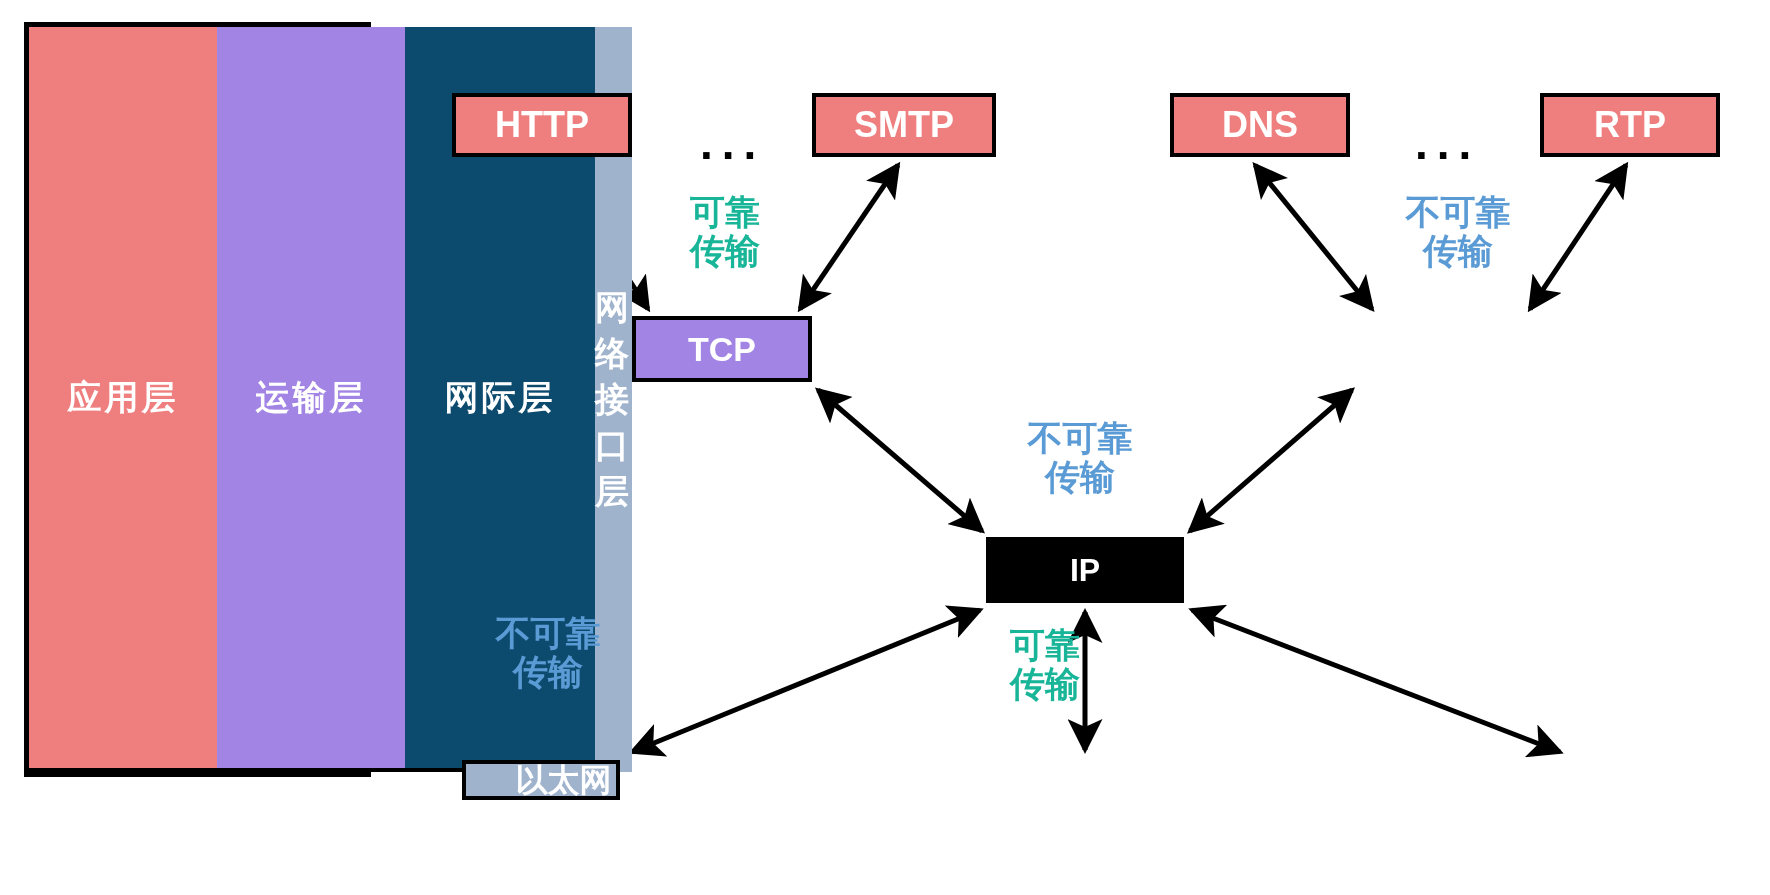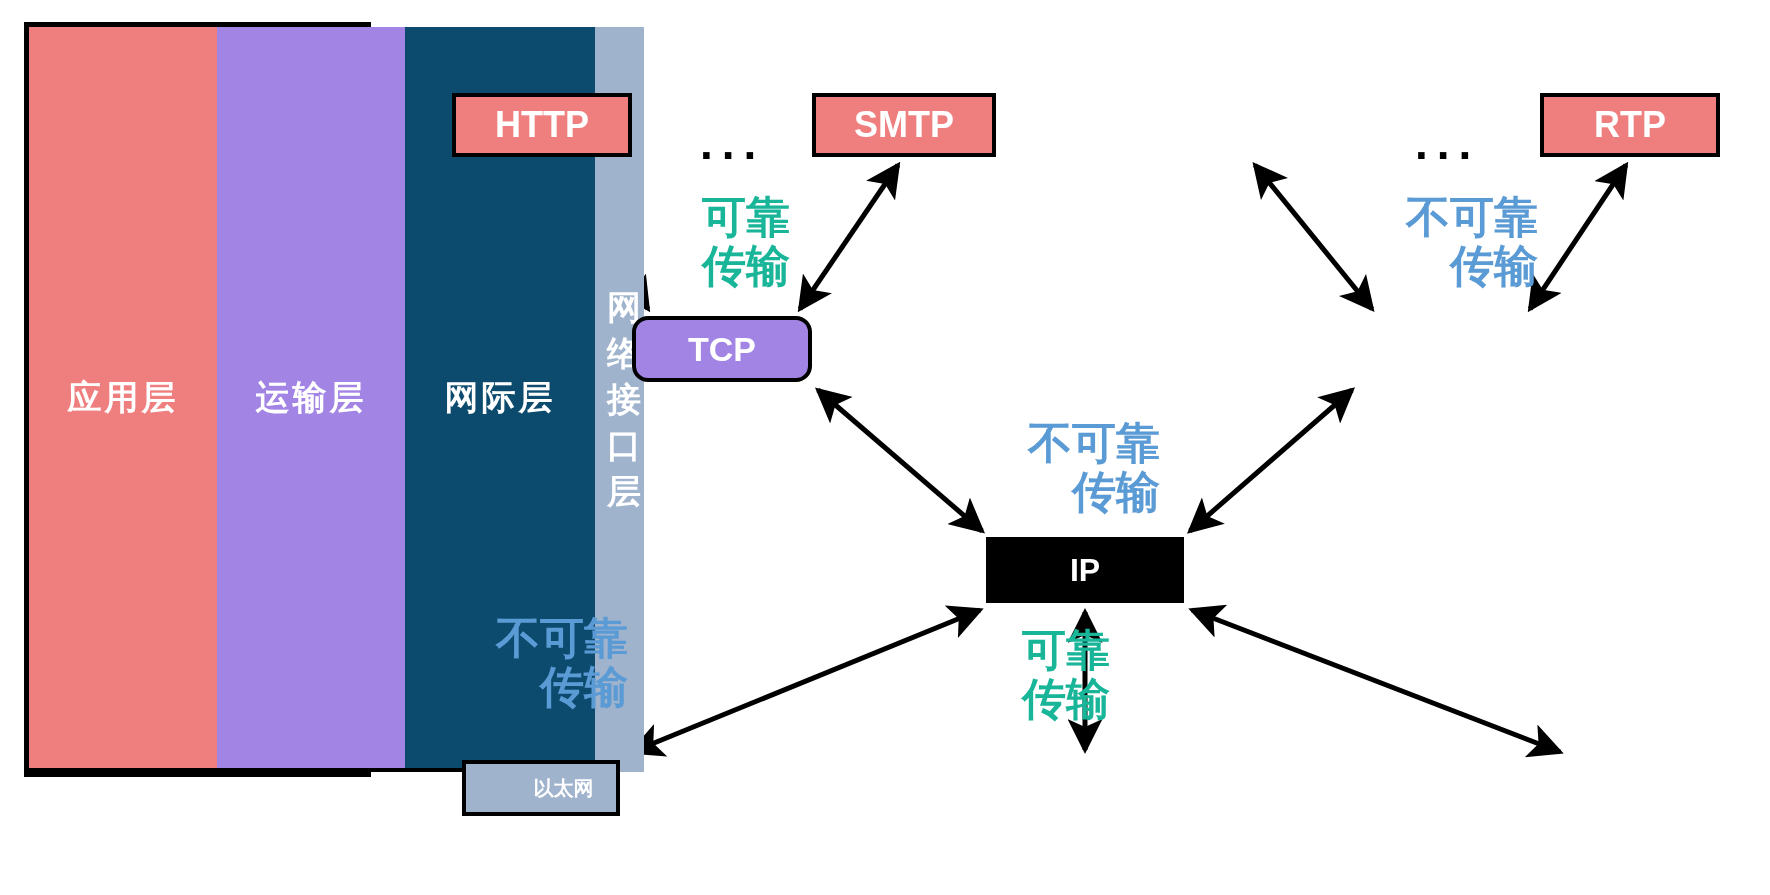--- a/index.html
+++ b/index.html
@@ -57,21 +57,21 @@
     box-sizing: border-box;
     display: flex;
     align-items: center;
     justify-content: center;
     color: #ffffff;
     font-weight: bold;
     font-size: 34px;
     letter-spacing: 3px;
     border-bottom: 4px solid #000000;
   }
-  .layer-row:last-child { border-bottom: none; padding-left: 12px; }
+  .layer-row:last-child { border-bottom: none; }
   #layer-app   { flex: 0 0 188px; background: #ef7f7f; }
   #layer-trans { flex: 0 0 188px; background: #a184e3; }
   #layer-inet  { flex: 0 0 190px; background: #fccc60; }
   #layer-link  { flex: 1 1 auto;  background: #9fb3cd; }
 
   
   .app-node {
     background: #ef7f7f;
     font-size: 36px;
     height: 64px;
@@ -84,32 +84,32 @@
   }
   
   .inet-node {
     background: #000000;
     font-size: 32px;
     height: 66px;
   }
   
   .link-node {
     background: #9fb3cd;
-    font-size: 20px;
-    height: 56px;
+    font-size: 32px;
+    height: 40px;
     border-width: 4px;
     padding-left: 45px;
   }
 
   #node-http { left: 452px; top: 93px;  width: 180px; }
   #node-smtp { left: 812px; top: 93px;  width: 184px; }
   #node-dns  { left: 1170px;top: 93px;  width: 180px; }
   #node-rtp  { left: 1540px;top: 93px;  width: 180px; }
 
-  #node-tcp  { left: 632px; top: 316px; width: 180px; border-radius: 16px; }
+  #node-tcp  { left: 632px; top: 316px; width: 180px; }
   #node-udp  { left: 1358px;top: 316px; width: 182px; }
 
   #node-ip   { left: 986px; top: 537px; width: 198px; }
 
   #node-ethernet { left: 462px; top: 760px; width: 158px; }
   #node-wlan     { left: 888px; top: 757px; width: 414px; }
   #node-ifacen   { left: 1570px;top: 760px; width: 160px; }
 
   
   .ellipsis {
@@ -120,24 +120,24 @@
     letter-spacing: 9px;
     line-height: 1;
     z-index: 3;
   }
   #ellipsis-left  { left: 700px;  top: 120px; }
   #ellipsis-right { left: 1415px; top: 120px; }
 
   
   .edge-label {
     position: absolute;
-    font-size: 44px;
+    font-size: 35px;
     font-weight: bold;
     line-height: 1.12;
-    text-align: right;
+    text-align: center;
     white-space: pre-line;
     z-index: 3;
   }
   .label-reliable   { color: #18b598; }
   .label-unreliable { color: #5b9bd5; }
 
   #label-tcp-rel  { left: 660px;  top: 192px; width: 130px; }
   #label-udp-unr  { left: 1378px; top: 192px; width: 160px; }
   #label-ip-unr   { left: 1000px; top: 418px; width: 160px; }
   #label-eth-unr  { left: 468px;  top: 613px; width: 160px; }
@@ -182,20 +182,21 @@
 
   <div id="layer-stack">
     <div class="layer-row" id="layer-app" style="background: rgb(239, 127, 127);">应用层</div>
     <div class="layer-row" id="layer-trans" style="background: rgb(161, 132, 227);">运输层</div>
     <div class="layer-row" id="layer-inet" style="background: #0c4a6e;">网际层</div>
     <div class="layer-row" id="layer-link" style="background: rgb(159, 179, 205);">网络接口层</div>
   </div>
 
   <div class="node app-node" id="node-http">HTTP</div>
   <div class="node app-node" id="node-smtp">SMTP</div>
+  <div class="node app-node" id="node-dns">DNS</div>
   <div class="node app-node" id="node-rtp">RTP</div>
 
   <div class="ellipsis" id="ellipsis-left">...</div>
   <div class="ellipsis" id="ellipsis-right">...</div>
 
   <div class="node transport-node" id="node-tcp">TCP</div>
 
   <div class="node inet-node" id="node-ip">IP</div>
 
   <div class="node link-node" id="node-ethernet">以太网</div>

